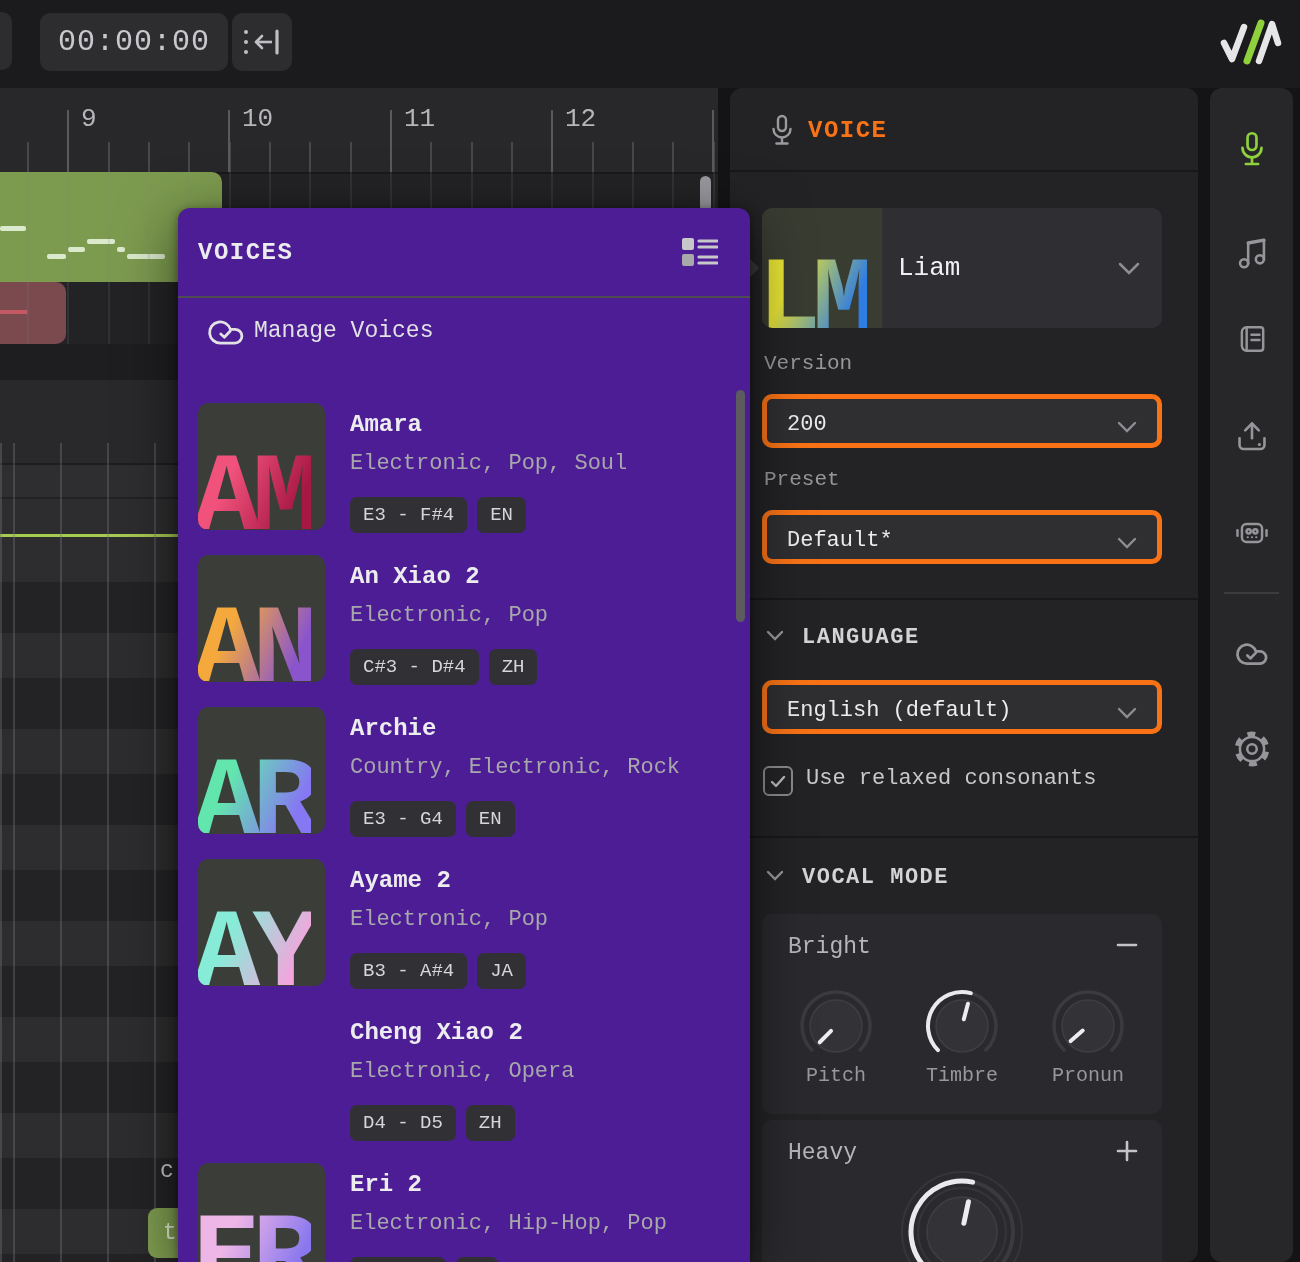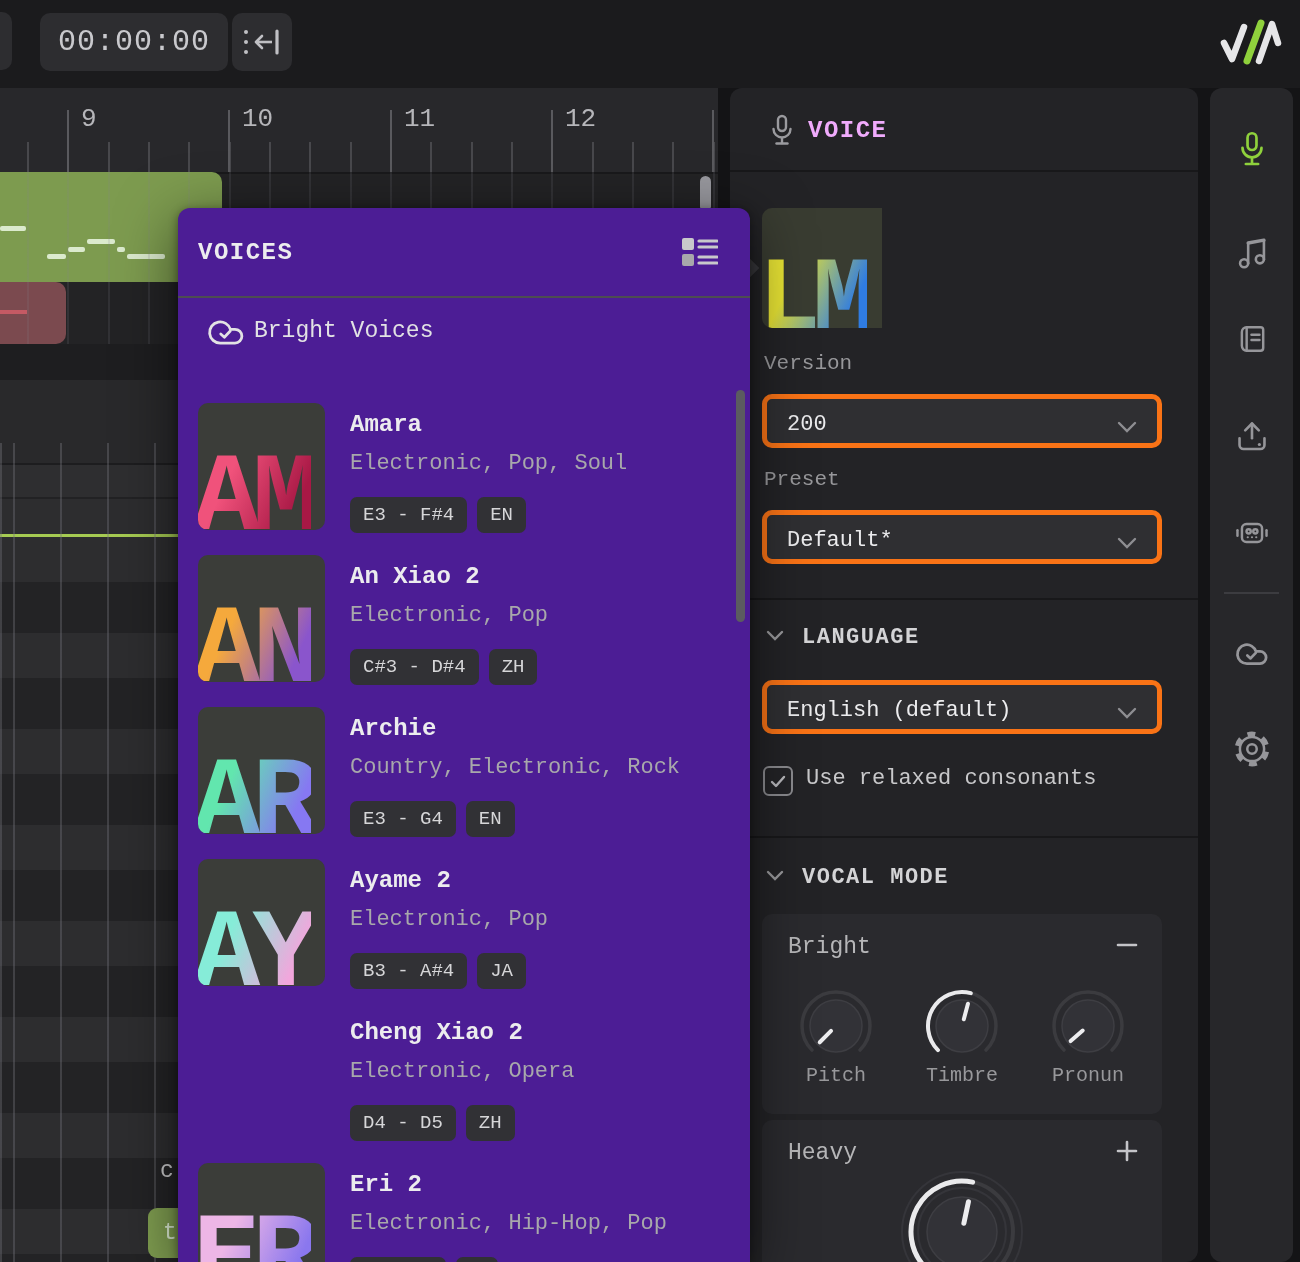--- a/index.html
+++ b/index.html
@@ -46,21 +46,21 @@
     background:repeating-linear-gradient(90deg,rgba(120,120,128,.35) 0 2px,transparent 2px 47px);background-position-x:13px;}
   .lyric{position:absolute;left:160px;top:778px;font-size:23px;color:#c8c8ca;}
   .prnote{position:absolute;left:148px;top:828px;width:44px;height:50px;background:#7f9d50;border-radius:9px;
           display:flex;align-items:center;justify-content:center;font-size:23px;color:#dcead2;}
   .tl-scrollthumb{position:absolute;left:700px;top:88px;width:11px;height:36px;background:#98989e;border-radius:6px;}
 
   
   .vpanel{position:absolute;left:730px;top:88px;width:468px;height:1174px;background:#232326;border-radius:12px;
           overflow:hidden;z-index:5;}
   .vp-header{position:absolute;left:0;top:0;width:100%;height:82px;border-bottom:2px solid #18181a;}
-  .vp-title{position:absolute;left:78px;top:29px;font-size:24px;font-weight:bold;letter-spacing:1.5px;color:#f0abfc;}
+  .vp-title{position:absolute;left:78px;top:29px;font-size:24px;font-weight:bold;letter-spacing:1.5px;color:#f97316;}
   .vp-mic{position:absolute;left:38px;top:26px;color:#9a9a9e;}
   .avatar-box{position:absolute;left:32px;top:120px;width:120px;height:120px;background:#393c31;border-radius:10px 0 0 10px;overflow:hidden;}
   .namesel{position:absolute;left:152px;top:120px;width:280px;height:120px;background:#2f2f33;border-radius:0 10px 10px 0;}
   .namesel .nm{position:absolute;left:16px;top:45px;font-size:26px;color:#f0f0f2;}
   .chev{position:absolute;color:#8e8e92;}
   .flabel{position:absolute;left:34px;font-size:21px;color:#98989b;}
   .select{position:absolute;left:32px;width:400px;height:54px;background:#2f2f32;border:5px solid #f97316;border-radius:10px;box-sizing:border-box;}
   .select .sval{position:absolute;left:20px;top:13px;font-size:22px;color:#ececee;}
   .divider{position:absolute;left:0;width:100%;height:2px;background:#18181a;}
   .sechead{position:absolute;left:72px;font-size:22px;font-weight:bold;letter-spacing:1.5px;color:#d4d4d6;}
@@ -192,20 +192,28 @@
           <line x1="14" y1="24" x2="14" y2="29"></line>
           <line x1="8.5" y1="29.5" x2="19.5" y2="29.5"></line>
         </svg>
       </span>
       <span class="vp-title">VOICE</span>
     </div>
 
     <div class="avatar-box" style="--ca: #e6e234; --cb: #2f7ce2;">
       <span class="initials">LM</span>
     </div>
+    <div class="namesel">
+      <span class="nm">Liam</span>
+      <span class="chev" style="right:22px;top:54px">
+        <svg width="22" height="13" viewBox="0 0 22 13" fill="none" stroke="currentColor" stroke-width="2.5" stroke-linecap="round">
+            <polyline points="2,2 11,11 20,2"></polyline>
+          </svg>
+      </span>
+    </div>
 
     <span class="flabel" style="top:264px">Version</span>
     <div class="select" style="top:306px">
       <span class="sval">200</span>
       <span class="chev" style="right:20px;top:22px">
         <svg width="20" height="12" viewBox="0 0 20 12" fill="none" stroke="currentColor" stroke-width="2.4" stroke-linecap="round">
             <polyline points="2,2 10,10 18,2"></polyline>
           </svg>
       </span>
     </div>
@@ -382,21 +390,21 @@
       </span>
       <div class="pop-div"></div>
 
       <div class="manage">
         <span class="mcloud">
           <svg width="44" height="36" viewBox="0 0 26 22" fill="none" stroke="currentColor" stroke-width="1.7" stroke-linecap="round" stroke-linejoin="round">
             <path d="M18.5 19H9.5a6.5 6.5 0 1 1 6.2-8.4h2.8a4.2 4.2 0 1 1 0 8.4Z"></path>
             <polyline points="9.8,13.4 12,15.4 15.6,11.6"></polyline>
           </svg>
         </span>
-        <span class="mlabel">Bright Voices</span>
+        <span class="mlabel">Manage Voices</span>
       </div>
 
       <div class="vitem" style="top:195px">
         <div class="vavatar" style="--ca: #f0527b; --cb: #a81845;">
           <span class="initials">AM</span>
         </div>
         <span class="vname">Amara</span>
         <span class="vgenres">Electronic, Pop, Soul</span>
         <div class="vbadges">
           <span class="badge range">E3 - F#4</span>

